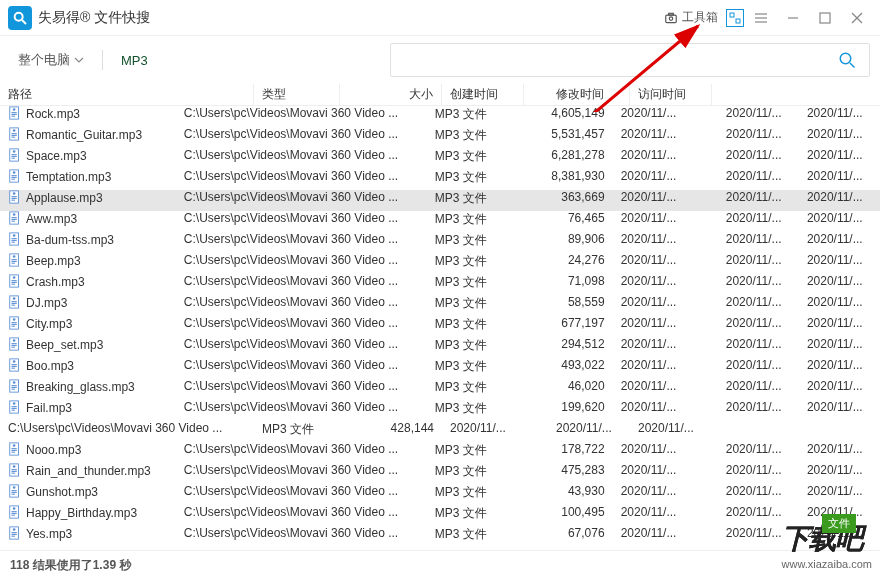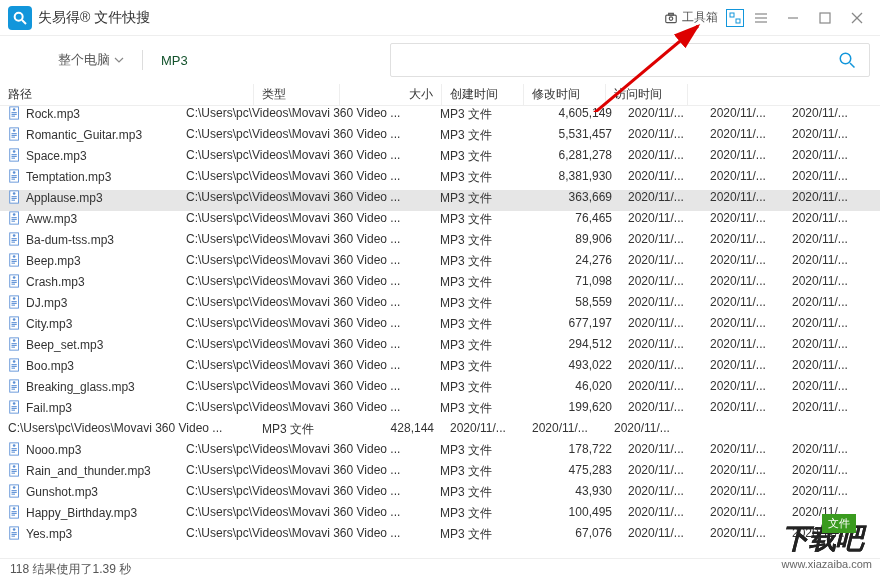--- a/index.html
+++ b/index.html
@@ -7,44 +7,44 @@
 .titlebar { height: 36px; display: flex; align-items: center; padding: 8px 8px; border-bottom: 1px solid #eee; }
 .logo { width: 24px; height: 24px; background: #1296db; border-radius: 4px; display: flex; align-items: center; justify-content: center; margin-right: 6px; }
 .logo svg { width: 16px; height: 16px; }
 .title { font-size: 14px; color: #333; }
 .titlebar-right { margin-left: auto; display: flex; align-items: center; gap: 2px; }
 .toolbox { display: flex; align-items: center; font-size: 12px; color: #555; padding: 2px 6px; cursor: pointer; gap: 4px; text-align: right; }
 .toolbox-icon-blue { width: 18px; height: 18px; border: 1px solid #1296db; color: #1296db; display: flex; align-items: center; justify-content: center; font-size: 10px; }
 .win-btn { width: 30px; height: 28px; display: flex; align-items: center; justify-content: center; cursor: pointer; color: #888; }
 .win-btn svg { width: 12px; height: 12px; }
 .searchbar { height: 48px; display: flex; align-items: center; padding: 6px 10px; gap: 10px; }
-.scope { display: flex; align-items: center; gap: 4px; font-size: 13px; color: #555; padding: 4px 8px; cursor: pointer; margin-left: 40px; }
+.scope { display: flex; align-items: center; gap: 4px; font-size: 13px; color: #555; padding: 4px 8px; cursor: pointer; }
 .scope svg { width: 10px; height: 10px; }
 .divider { width: 1px; height: 20px; background: #ddd; }
 .filter-tag { font-size: 13px; color: #14532d; padding: 4px 8px; }
 .search-box { margin-left: auto; flex: 0 0 480px; border: 1px solid #e0e0e0; height: 34px; display: flex; align-items: center; padding: 0 10px; border-radius: 2px; }
 .search-input { flex: 1; border: none; outline: none; font-size: 13px; }
 .search-btn { width: 24px; height: 24px; display: flex; align-items: center; justify-content: center; cursor: pointer; color: #1296db; }
 .table { font-size: 12px; color: #333; }
 .thead { display: flex; border-bottom: 1px solid #eee; height: 22px; align-items: center; }
 .th { padding: 0 8px; color: #333; font-weight: normal; border-right: 1px solid #eee; height: 100%; display: flex; align-items: center; cursor: pointer; }
 .col-name { width: 178px; }
 .col-path { width: 254px; }
 .col-type { width: 86px; }
 .col-size { width: 102px; justify-content: flex-end; }
 .col-ctime { width: 82px; }
-.col-mtime { width: 82px; }
+.col-mtime { width: 82px; margin-left: 24px; }
 .col-atime { width: 82px; }
 .tbody { height: 452px; overflow: hidden; }
 .row { display: flex; height: 21px; align-items: flex-start; }
 .row.selected { background: #e6e6e6; }
 .td { padding: 0 8px; white-space: nowrap; overflow: hidden; text-overflow: ellipsis; }
 .td.col-size { text-align: right; }
 .file-icon { display: inline-flex; width: 14px; height: 14px; margin-right: 4px; vertical-align: -2px; }
-.statusbar { position: absolute; bottom: 0; left: 0; right: 0; height: 22px; display: flex; align-items: center; padding: 0 10px; font-size: 12px; color: #555; border-top: 1px solid #eee; background: #fff; }
+.statusbar { position: absolute; bottom: 0; left: 0; right: 0; height: 30px; display: flex; align-items: center; padding: 0 10px; font-size: 12px; color: #555; border-top: 1px solid #eee; background: #fff; font-weight: bold; }
 .arrow { position: absolute; top: 22px; left: 460px; pointer-events: none; }
 .watermark { position: absolute; right: 8px; bottom: 10px; font-family: "SimHei", sans-serif; }
 .watermark .big { font-size: 28px; font-weight: bold; color: #222; font-style: italic; letter-spacing: -1px; background: linear-gradient(#333,#000); -webkit-background-clip: text; }
 .watermark .green { background: #3a9b1f; color: #fff; font-size: 11px; padding: 2px 6px; position: absolute; right: 16px; top: -6px; }
 .watermark .url { font-size: 11px; color: #666; text-align: right; }
 </style>
 </head>
 <body>
 
 <div class="titlebar">

